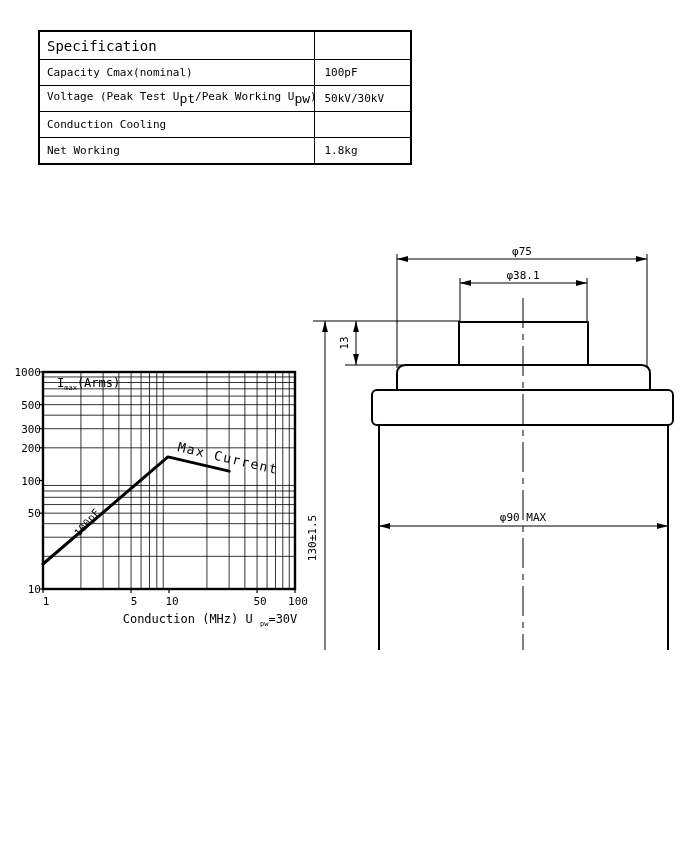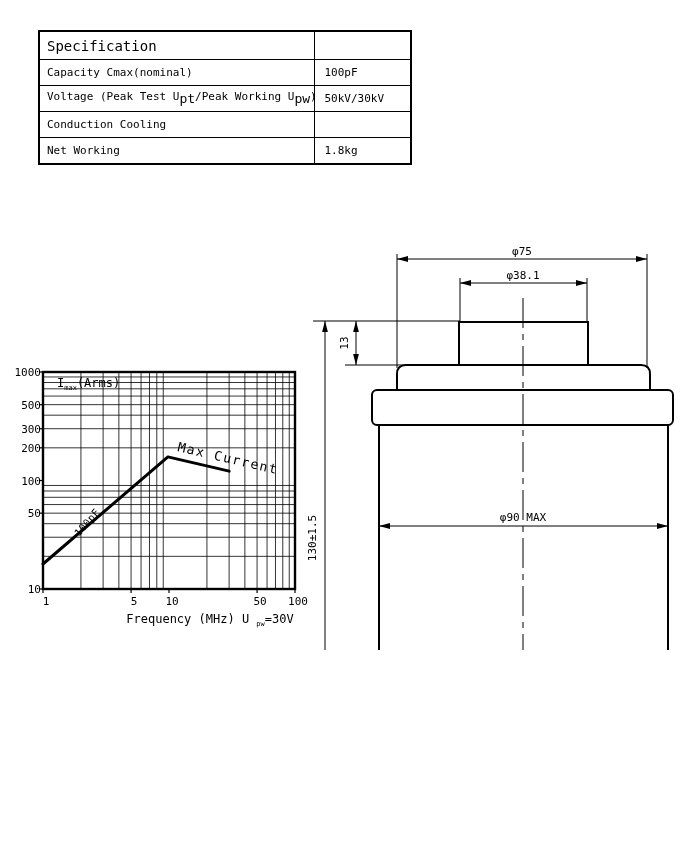--- a/index.html
+++ b/index.html
@@ -130,21 +130,21 @@
       <text x="41" y="154.5" class="yl">100</text>
       <line x1="39" y1="183.16175452954195" x2="43" y2="183.16175452954195" class="tk"></line>
       <text x="41" y="187.16175452954195" class="yl">50</text>
       <line x1="39" y1="259" x2="43" y2="259" class="tk"></line>
       <text x="41" y="263" class="yl">10</text>
       <polyline points="43,233.99629203045728 167.89448553725435,126.90299205279118 229.11727809467746,141.1299583717898" class="cv"></polyline>
       <text x="177" y="121" class="an1" transform="rotate(13 177 121)">Max Current</text>
       <text x="79" y="207" class="an2" transform="rotate(-49 79 207)">100pF</text>
     </svg>
 
-  <div class="x-axis-label"><span>Frequency (MHz) U</span>&nbsp;<sub>pw</sub><span>=30V</span></div>
+  <div class="x-axis-label"><span>Conduction (MHz) U</span>&nbsp;<sub>pw</sub><span>=30V</span></div>
 
   <svg id="draw-svg" width="395" height="610" viewBox="0 0 395 610">
     <defs>
       <marker id="ar" viewBox="0 0 11 7" refX="11" refY="3.5" markerWidth="11" markerHeight="7" markerUnits="userSpaceOnUse" orient="auto-start-reverse">
         <path d="M0,0.6 L11,3.5 L0,6.4 Z" fill="#000"></path>
       </marker>
     </defs>
 
     <line class="cl" x1="223" y1="58" x2="223" y2="545"></line>
 

